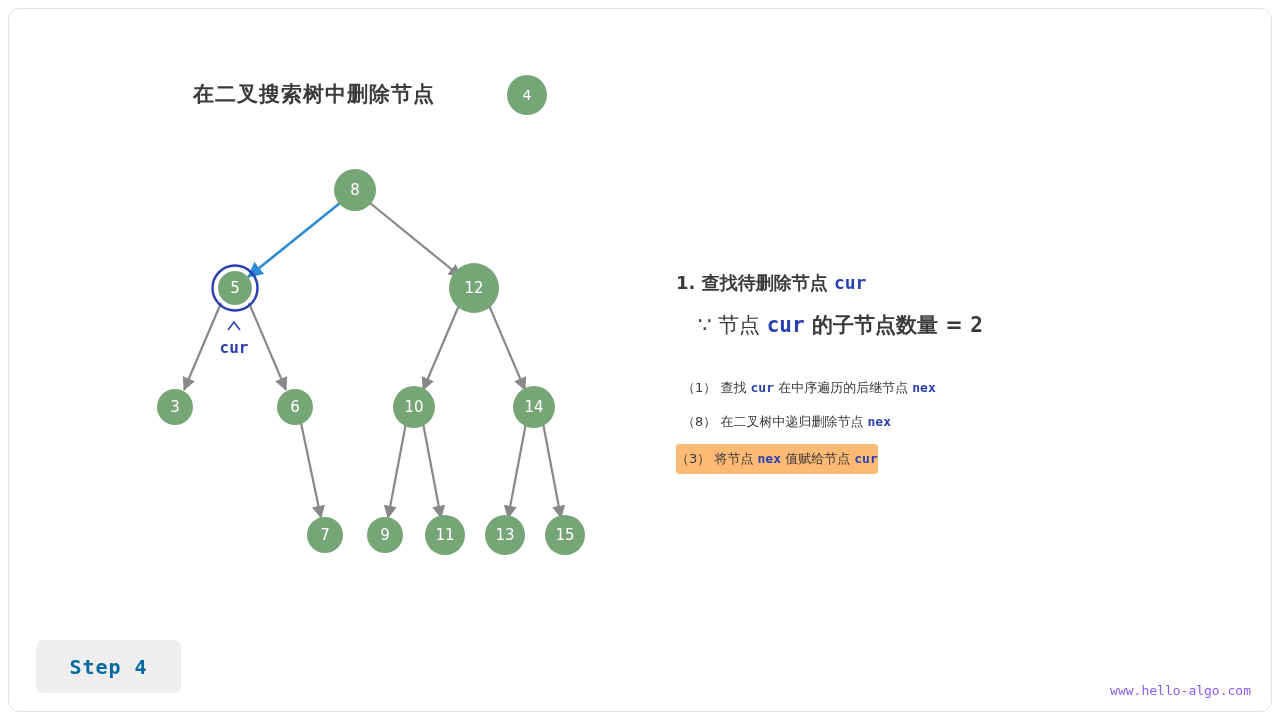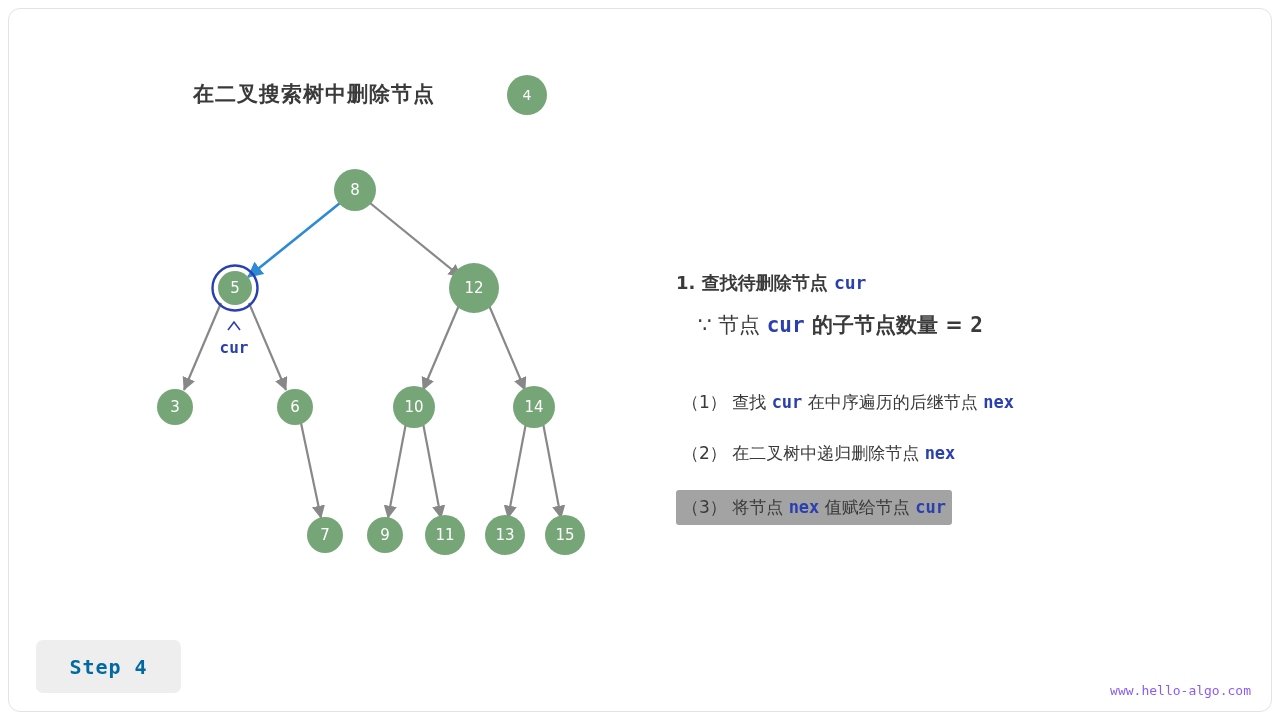--- a/index.html
+++ b/index.html
@@ -122,31 +122,31 @@
     font-family: "DejaVu Sans Mono", monospace;
     font-weight: bold;
     color: #2a3fb0;
   }
   .mono-dark {
     font-family: "DejaVu Sans Mono", monospace;
     font-weight: bold;
     color: #3a3a3a;
   }
   .sub {
-    font-size: 17px;
-    margin-top: 20px;
+    font-size: 13px;
+    margin-top: 8px;
     margin-bottom: 2px;
     white-space: nowrap;
     padding: 3px 6px;
     display: inline-block;
   }
   .sub.highlight {
-    background: #a3a3a3;
+    background: #fdba74;
     border-radius: 3px;
-    padding: 6px 6px;
+    padding: 6px 0;
   }
   #step-badge {
     position: absolute;
     left: 36px;
     top: 640px;
     width: 145px;
     height: 53px;
     background: #eeeeee;
     border-radius: 7px;
     display: flex;
@@ -267,21 +267,21 @@
     <div class="line indent">
       <span>∵ 节点  </span><span class="mono">cur</span><span style="font-weight:bold">  的子节点数量  =  </span><span class="mono-dark">2</span>
     </div>
 
 
     <div class="sub">
       <span>（1） 查找  </span><span class="mono">cur</span><span>  在中序遍历的后继节点  </span><span class="mono">nex</span>
     </div>
     <br>
     <div class="sub">
-      <span>（2） 在二叉树中递归删除节点  </span><span class="mono">nex</span>
+      <span>（8） 在二叉树中递归删除节点  </span><span class="mono">nex</span>
     </div>
     <br>
     <div class="sub highlight">
       <span>（3） 将节点  </span><span class="mono">nex</span><span>  值赋给节点  </span><span class="mono">cur</span>
     </div>
 
   </div>
 
   <div id="step-badge">Step 4</div>
   <div id="watermark">www.hello-algo.com</div>

